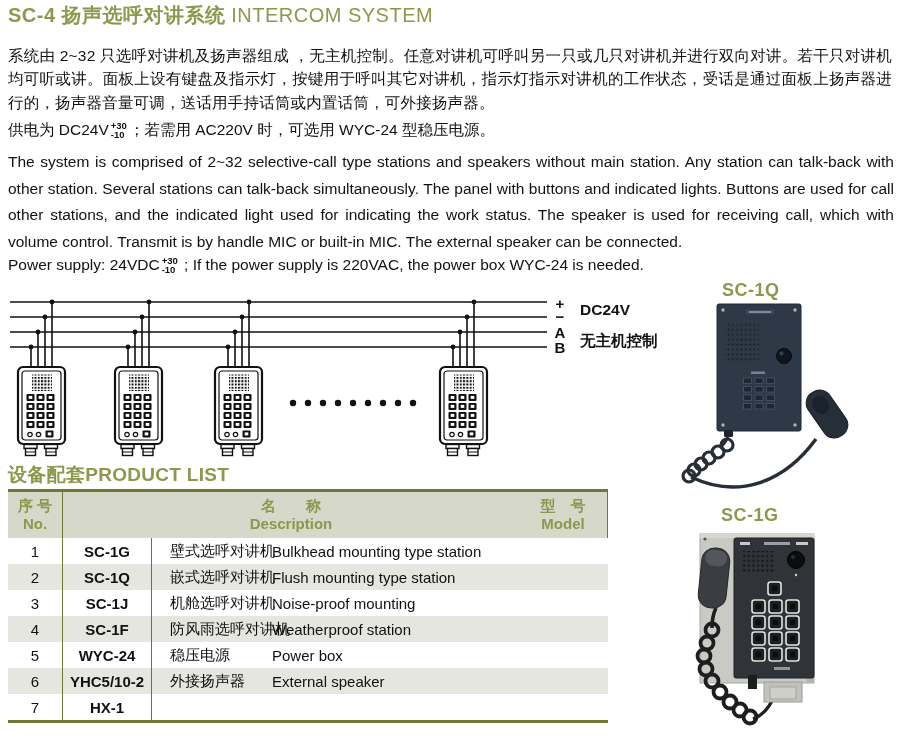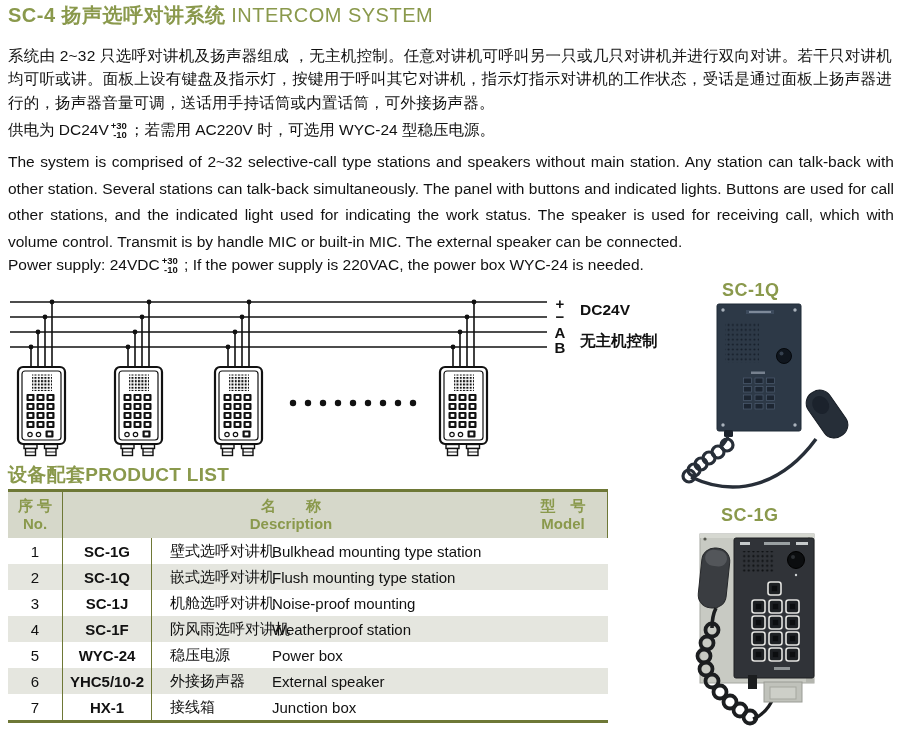--- a/index.html
+++ b/index.html
@@ -16,21 +16,21 @@
     font-family:"Liberation Sans","DejaVu Sans",sans-serif;color:var(--ink);
   }
   .page-title{position:absolute;left:8px;top:2px;font-size:20px;color:var(--accent);white-space:nowrap;}
   .page-title .t-zh{font-weight:bold;letter-spacing:.5px;}
   .page-title .t-en{font-weight:normal;letter-spacing:.5px;}
 
   .intro-zh-body{position:absolute;left:8px;top:44px;width:884px;font-size:15.5px;line-height:23.3px;text-align:justify;letter-spacing:.2px;}
   .power-line{position:absolute;left:8px;font-size:15.5px;white-space:nowrap;}
   .power-zh{top:120px;}
   .power-en{top:256px;}
-  .tol{display:inline-flex;flex-direction:column;text-align:right;font-size:9.5px;line-height:8.5px;font-weight:bold;vertical-align:middle;margin:0 2px;}
+  .tol{display:inline-flex;flex-direction:column;text-align:left;font-size:9.5px;line-height:8.5px;font-weight:bold;vertical-align:middle;margin:0 2px;}
 
   .intro-en-body{position:absolute;left:8px;top:149px;width:886px;font-size:15.5px;line-height:26.6px;text-align:justify;}
 
   .diagram{position:absolute;left:0;top:288px;width:680px;height:180px;}
   .bus-label{position:absolute;font-weight:bold;font-size:15px;width:14px;text-align:center;}
   .lbl-plus{left:553px;top:295px;}
   .lbl-minus{left:553px;top:308px;}
   .lbl-a{left:553px;top:324px;}
   .lbl-b{left:553px;top:339px;}
   .lbl-dc{position:absolute;left:580px;top:301px;font-weight:bold;font-size:15.5px;}
@@ -273,24 +273,20 @@
       <div class="cell c-model">YHC5/10-2</div>
       <div class="cell c-name">
         <span class="name-zh">外接扬声器</span>
         <span class="name-en">External speaker</span>
       </div>
     </div>
 
     <div class="trow">
       <div class="cell c-no">7</div>
       <div class="cell c-model">HX-1</div>
-      <div class="cell c-name">
-        <span class="name-zh">接线箱</span>
-        <span class="name-en">Junction box</span>
-      </div>
     </div>
   </div>
 
 </div>
 
 <span class="product-label sc1g-label">SC-1G</span>
 <svg class="sc1g-photo" width="237" height="212" viewBox="0 0 237 212">
   <defs>
     <pattern id="holesG" width="4.6" height="4.8" patternUnits="userSpaceOnUse">
         <circle cx="1.4" cy="1.4" r="1.1" fill="#0d0f11"></circle>

